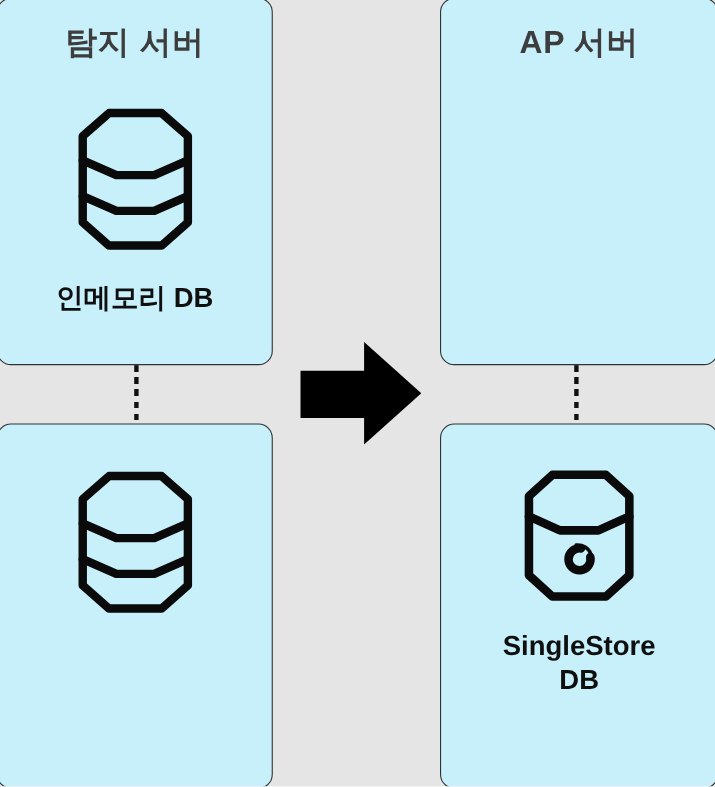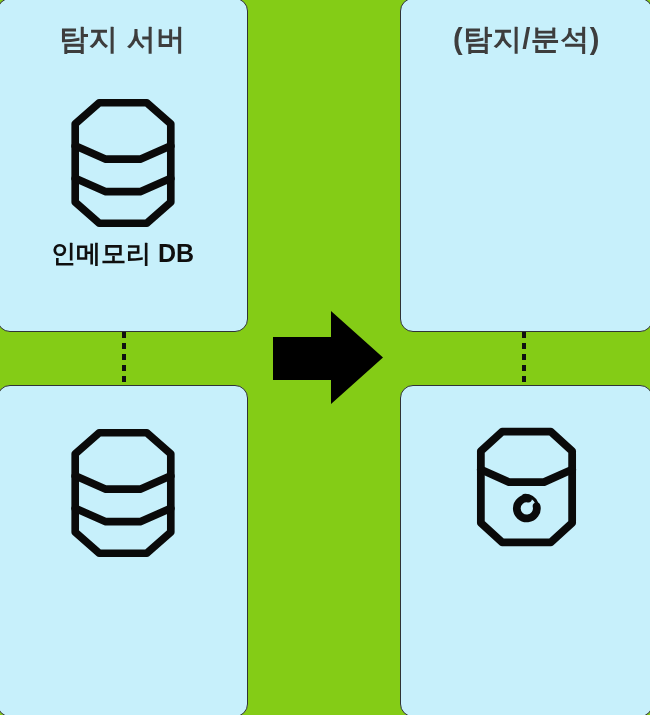--- a/index.html
+++ b/index.html
@@ -8,21 +8,21 @@
     --heading:#3d3d3d;
     --label:#0f0f0f;
     --ink:#0a0a0a;
   }
   *{box-sizing:border-box;margin:0;padding:0;}
   html,body{background:#ffffff;}
   body{font-family:"Liberation Sans","DejaVu Sans",sans-serif;}
   .canvas{
     position:relative;
     width:650px;height:715px;
-    background:#84cc16;
+    background:#e5e5e5;
     overflow:hidden;
   }
   .server-box{
     position:absolute;
     background:var(--box-bg);
     border:1.5px solid var(--box-border);
     border-radius:13px;
     display:flex;
     flex-direction:column;
     align-items:center;
@@ -38,21 +38,21 @@
     line-height:33px;
     color:var(--heading);
     text-align:center;
     letter-spacing:0.5px;
     white-space:nowrap;
   }
   .db-icon{display:block;}
   .stack-icon{margin-top:42px;width:110px;height:130px;}
   .ss-icon{margin-top:40px;width:101px;height:122px;}
   .db-label{
-    margin-top:10px;
+    margin-top:28px;
     font-size:25px;
     font-weight:600;
     line-height:31px;
     color:var(--label);
     text-align:center;
     white-space:nowrap;
   }
   .ss-label{margin-top:24px;}
   .arrow-wrap{
     position:absolute;
@@ -77,41 +77,43 @@
     <svg class="db-icon stack-icon" viewBox="0 0 110 136" fill="none" stroke="#0a0a0a" stroke-width="8" stroke-linejoin="round" stroke-linecap="round">
       <polygon points="30,5 80,5 105,27 105,109 80,131 30,131 5,109 5,27"></polygon>
       <path d="M5,50 L37,64 L73,64 L105,50"></path>
       <path d="M5,84 L37,98 L73,98 L105,84"></path>
     </svg>
     <div class="db-label">인메모리 DB</div>
   </div>
 
   <div class="server-box box-tr">
     <div class="box-title">
-      <div>(탐지/분석)</div>
+      <div>AP 서버</div>
     </div>
   </div>
 
   <div class="server-box box-bl">
     <svg class="db-icon stack-icon" viewBox="0 0 110 136" fill="none" stroke="#0a0a0a" stroke-width="8" stroke-linejoin="round" stroke-linecap="round">
       <polygon points="30,5 80,5 105,27 105,109 80,131 30,131 5,109 5,27"></polygon>
       <path d="M5,50 L37,64 L73,64 L105,50"></path>
       <path d="M5,84 L37,98 L73,98 L105,84"></path>
     </svg>
   </div>
 
   <div class="server-box box-br">
     <svg class="db-icon ss-icon" viewBox="0 0 104 124" fill="none" stroke="#0a0a0a" stroke-width="8" stroke-linejoin="round" stroke-linecap="round">
       <polygon points="27,5 77,5 99,25 99,99 77,119 27,119 5,99 5,25"></polygon>
       <path d="M5,44 L34,57 L70,57 L99,44"></path>
 
       <path d="M53.7,73.9 A10.3,10.3 0 1 0 62.4,81.9" stroke-width="8"></path>
       <path d="M49.2,70.7 A13.2,13.2 0 0 1 63.1,79.4" stroke-width="3.2"></path>
     </svg>
     <div class="db-label ss-label">
+      <div>SingleStore</div>
+      <div>DB</div>
     </div>
   </div>
 
   <svg class="arrow-wrap" viewBox="0 0 110 93">
     <polygon points="0,26 58,26 58,0 110,46.5 58,93 58,69 0,69" fill="#000000"></polygon>
   </svg>
 
   <div class="dotted-connector conn-left"></div>
   <div class="dotted-connector conn-right"></div>
 

